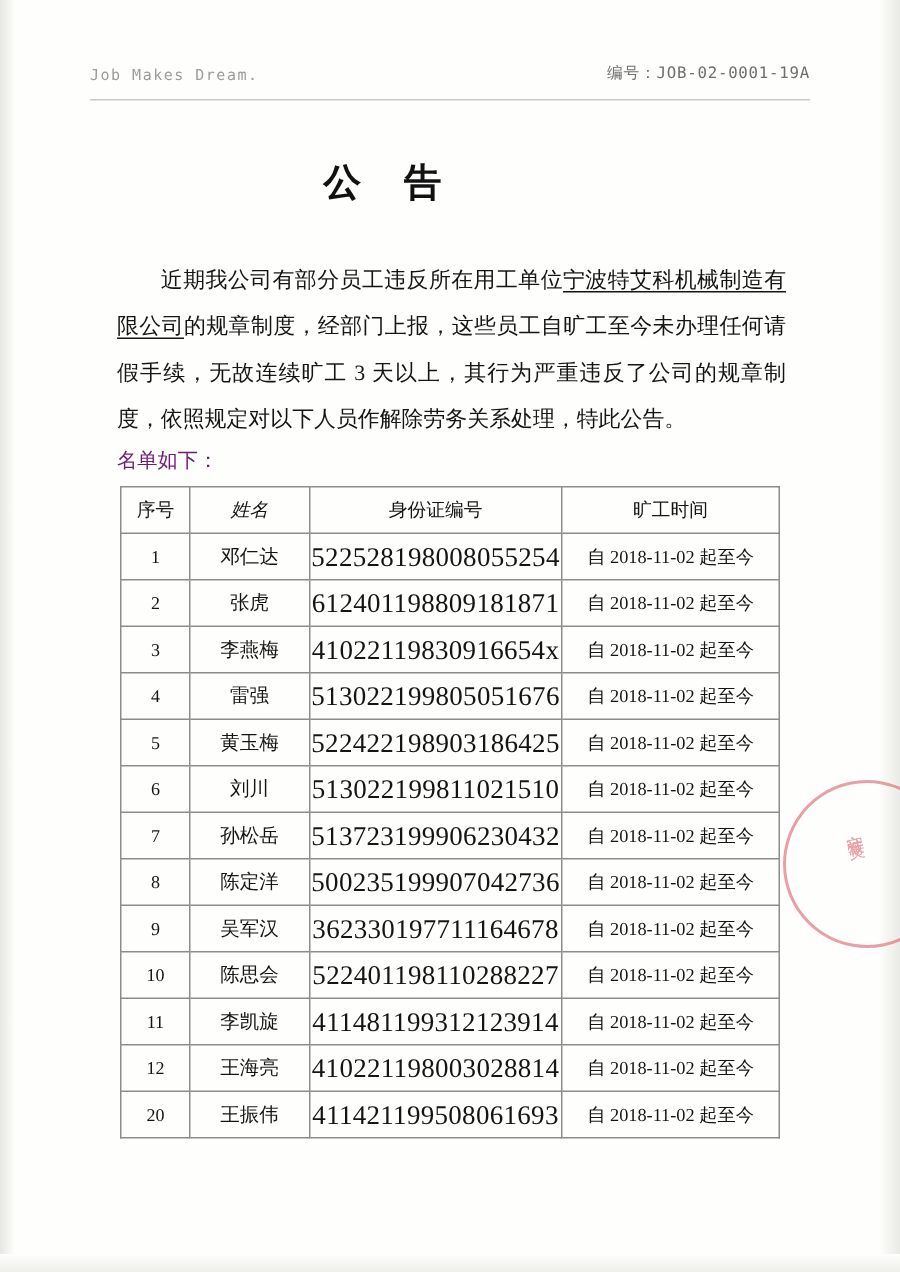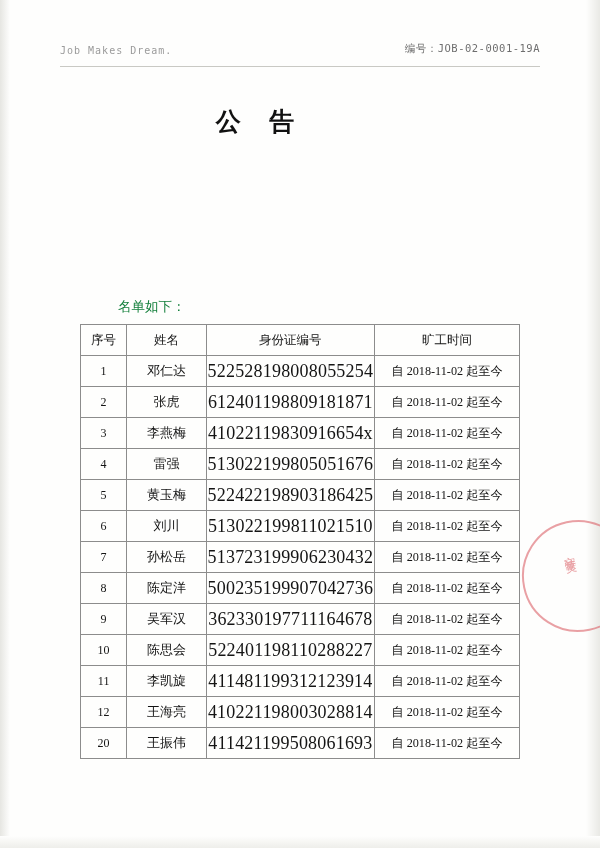--- a/index.html
+++ b/index.html
@@ -97,22 +97,21 @@
   .uline {
     text-decoration: underline;
     text-underline-offset: 3px;
   }
 
   .list-label {
     position: absolute;
     left: 78px;
     top: 298px;
     font-size: 13.5px;
-    color: #15803d;
-    margin-left: 40px;
+    color: #701a75;
   }
 
   table.roster {
     position: absolute;
     left: 80px;
     top: 324px;
     width: 440px;
     border-collapse: collapse;
     font-size: 12px;
   }
@@ -122,21 +121,21 @@
     height: 28px;
     text-align: center;
     vertical-align: middle;
     color: #141414;
     font-weight: normal;
   }
   table.roster th {
     font-size: 12.5px;
   }
   .col-no { width: 46px; margin-top: 36px; }
-  .col-name { width: 82px; }
+  .col-name { width: 82px; font-style: italic; }
   .col-id { width: 160px; }
   .col-date { width: 152px; }
   .cell-name { font-size: 13px; }
   .cell-id { font-family: "Liberation Serif", serif; font-size: 18px; letter-spacing: 0.2px; }
   .cell-date { font-size: 12.2px; }
 
   
   .seal {
     position: absolute;
     right: -34px;
@@ -171,20 +170,23 @@
   <div class="edge-bottom"></div>
 
   <div class="header">
     <div class="header-left">Job Makes Dream.</div>
     <div class="header-right">编号：JOB-02-0001-19A</div>
   </div>
   <div class="header-rule"></div>
 
   <div class="doc-title">公 告</div>
 
+  <div class="body-text">
+    <span>近期我公司有部分员工违反所在用工单位</span><span class="uline">宁波特艾科机械制造有限公司</span><span>的规章制度，经部门上报，这些员工自旷工至今未办理任何请假手续，无故连续旷工 3 天以上，其行为严重违反了公司的规章制度，依照规定对以下人员作解除劳务关系处理，特此公告。</span>
+  </div>
 
   <div class="list-label">名单如下：</div>
 
   <table class="roster">
     <thead>
       <tr>
         <th class="col-no">序号</th>
         <th class="col-name">姓名</th>
         <th class="col-id">身份证编号</th>
         <th class="col-date">旷工时间</th>

